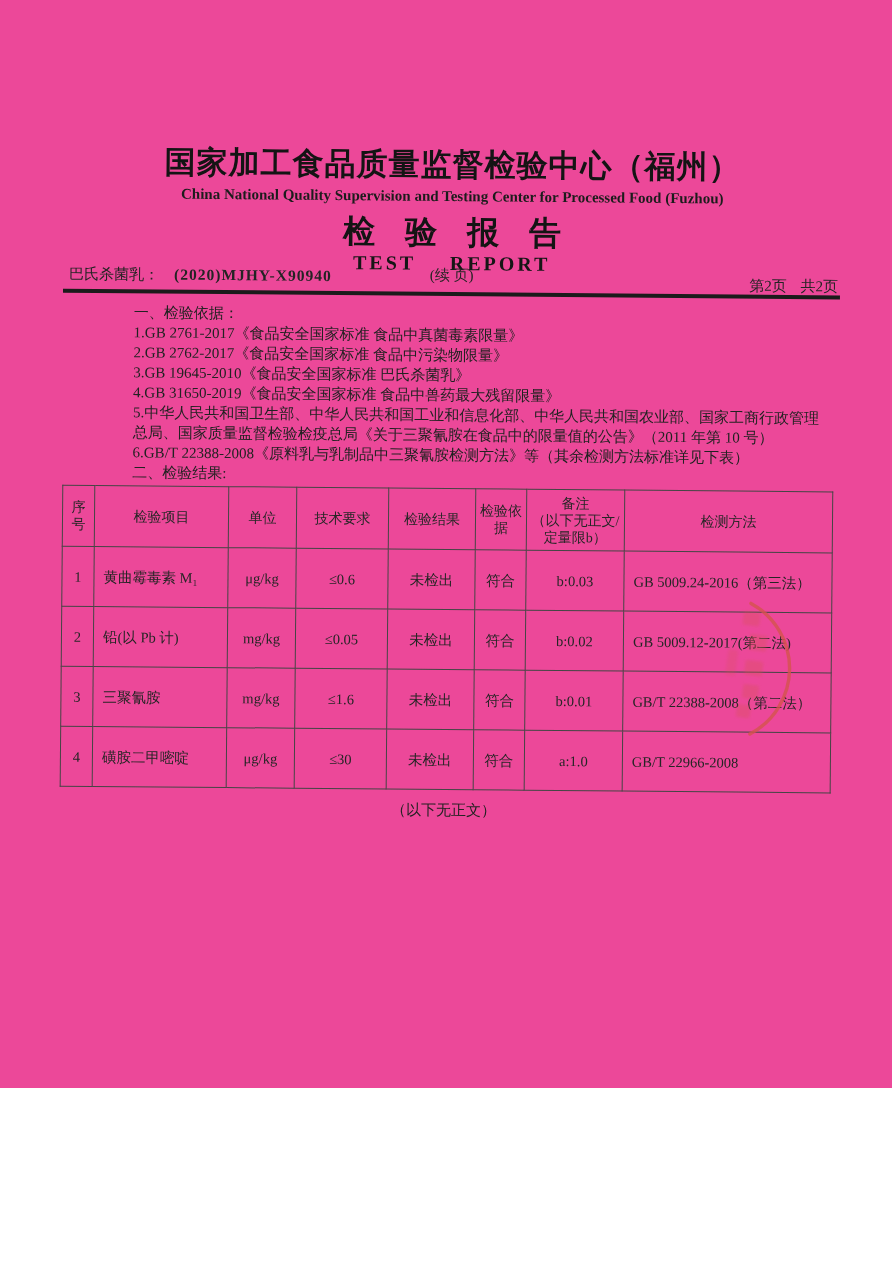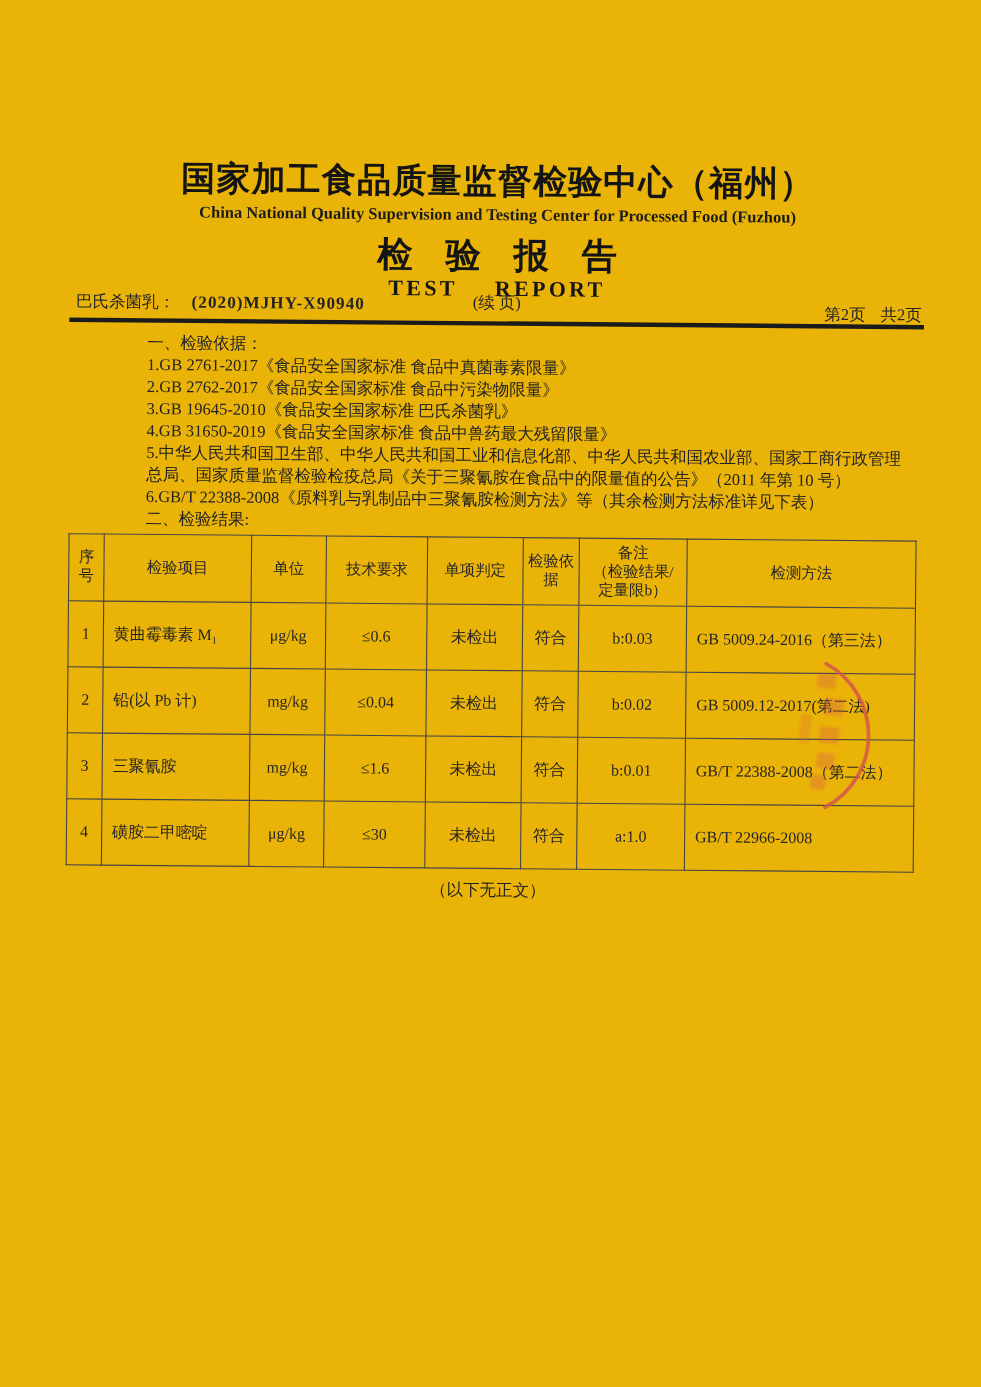--- a/index.html
+++ b/index.html
@@ -3,21 +3,21 @@
 <meta charset="utf-8">
 <style>
   * { box-sizing: border-box; }
   html,body { margin:0; padding:0; }
   body {
     width:892px; height:1261px; background:#ffffff;
     font-family:"Liberation Serif","DejaVu Serif",serif;
     color:#242424;
     -webkit-font-smoothing:antialiased;
   }
-  .page { position:relative; width:892px; height:1261px; overflow:hidden; background:#eab308; }
+  .page { position:relative; width:892px; height:1088px; overflow:hidden; background:#ec4899; }
   .content { position:absolute; inset:0; transform:rotate(0.5deg); transform-origin:100px 290px; }
 
   
   .doc-header { margin:143px 52px 0 63px; text-align:center; }
   .center-cn { font-size:31px; font-weight:bold; letter-spacing:1px; line-height:38px; color:#141414; margin:0; }
   .center-en { font-size:15px; font-weight:bold; line-height:19px; margin-top:3px; color:#1c1c1c; }
   .title-cn  { font-size:32px; font-weight:bold; letter-spacing:30px; padding-left:30px; line-height:40px; margin-top:6px; color:#141414; }
   .title-en  { font-size:20px; font-weight:bold; letter-spacing:3px; word-spacing:26px; line-height:23px; color:#161616; }
   .meta-row  { position:relative; height:27px; margin-top:-13px; font-size:15px; text-align:left; }
   .meta-left { position:absolute; left:6px; bottom:2px; }
@@ -99,44 +99,44 @@
             <col class="col5">
             <col class="col6">
             <col class="col7">
         </colgroup>
         <thead>
           <tr id="thead-row">
               <th class="c0">序号</th>
               <th class="c1">检验项目</th>
               <th class="c2">单位</th>
               <th class="c3">技术要求</th>
-              <th class="c4">单项判定</th>
+              <th class="c4">检验结果</th>
               <th class="c5">检验依据</th>
               <th class="c6">备注
-（检验结果/
+（以下无正文/
 定量限b）</th>
               <th class="c7">检测方法</th>
             </tr>
         </thead>
         <tbody id="table-body">
             <tr>
               <td class="c0">1</td>
               <td class="c1">黄曲霉毒素 M₁</td>
               <td class="c2">μg/kg</td>
               <td class="c3">≤0.6</td>
               <td class="c4">未检出</td>
               <td class="c5">符合</td>
               <td class="c6">b:0.03</td>
               <td class="c7">GB 5009.24-2016（第三法）</td>
             </tr>
             <tr>
               <td class="c0">2</td>
               <td class="c1">铅(以 Pb 计)</td>
               <td class="c2">mg/kg</td>
-              <td class="c3">≤0.04</td>
+              <td class="c3">≤0.05</td>
               <td class="c4">未检出</td>
               <td class="c5">符合</td>
               <td class="c6">b:0.02</td>
               <td class="c7">GB 5009.12-2017(第二法)</td>
             </tr>
             <tr>
               <td class="c0">3</td>
               <td class="c1">三聚氰胺</td>
               <td class="c2">mg/kg</td>
               <td class="c3">≤1.6</td>

